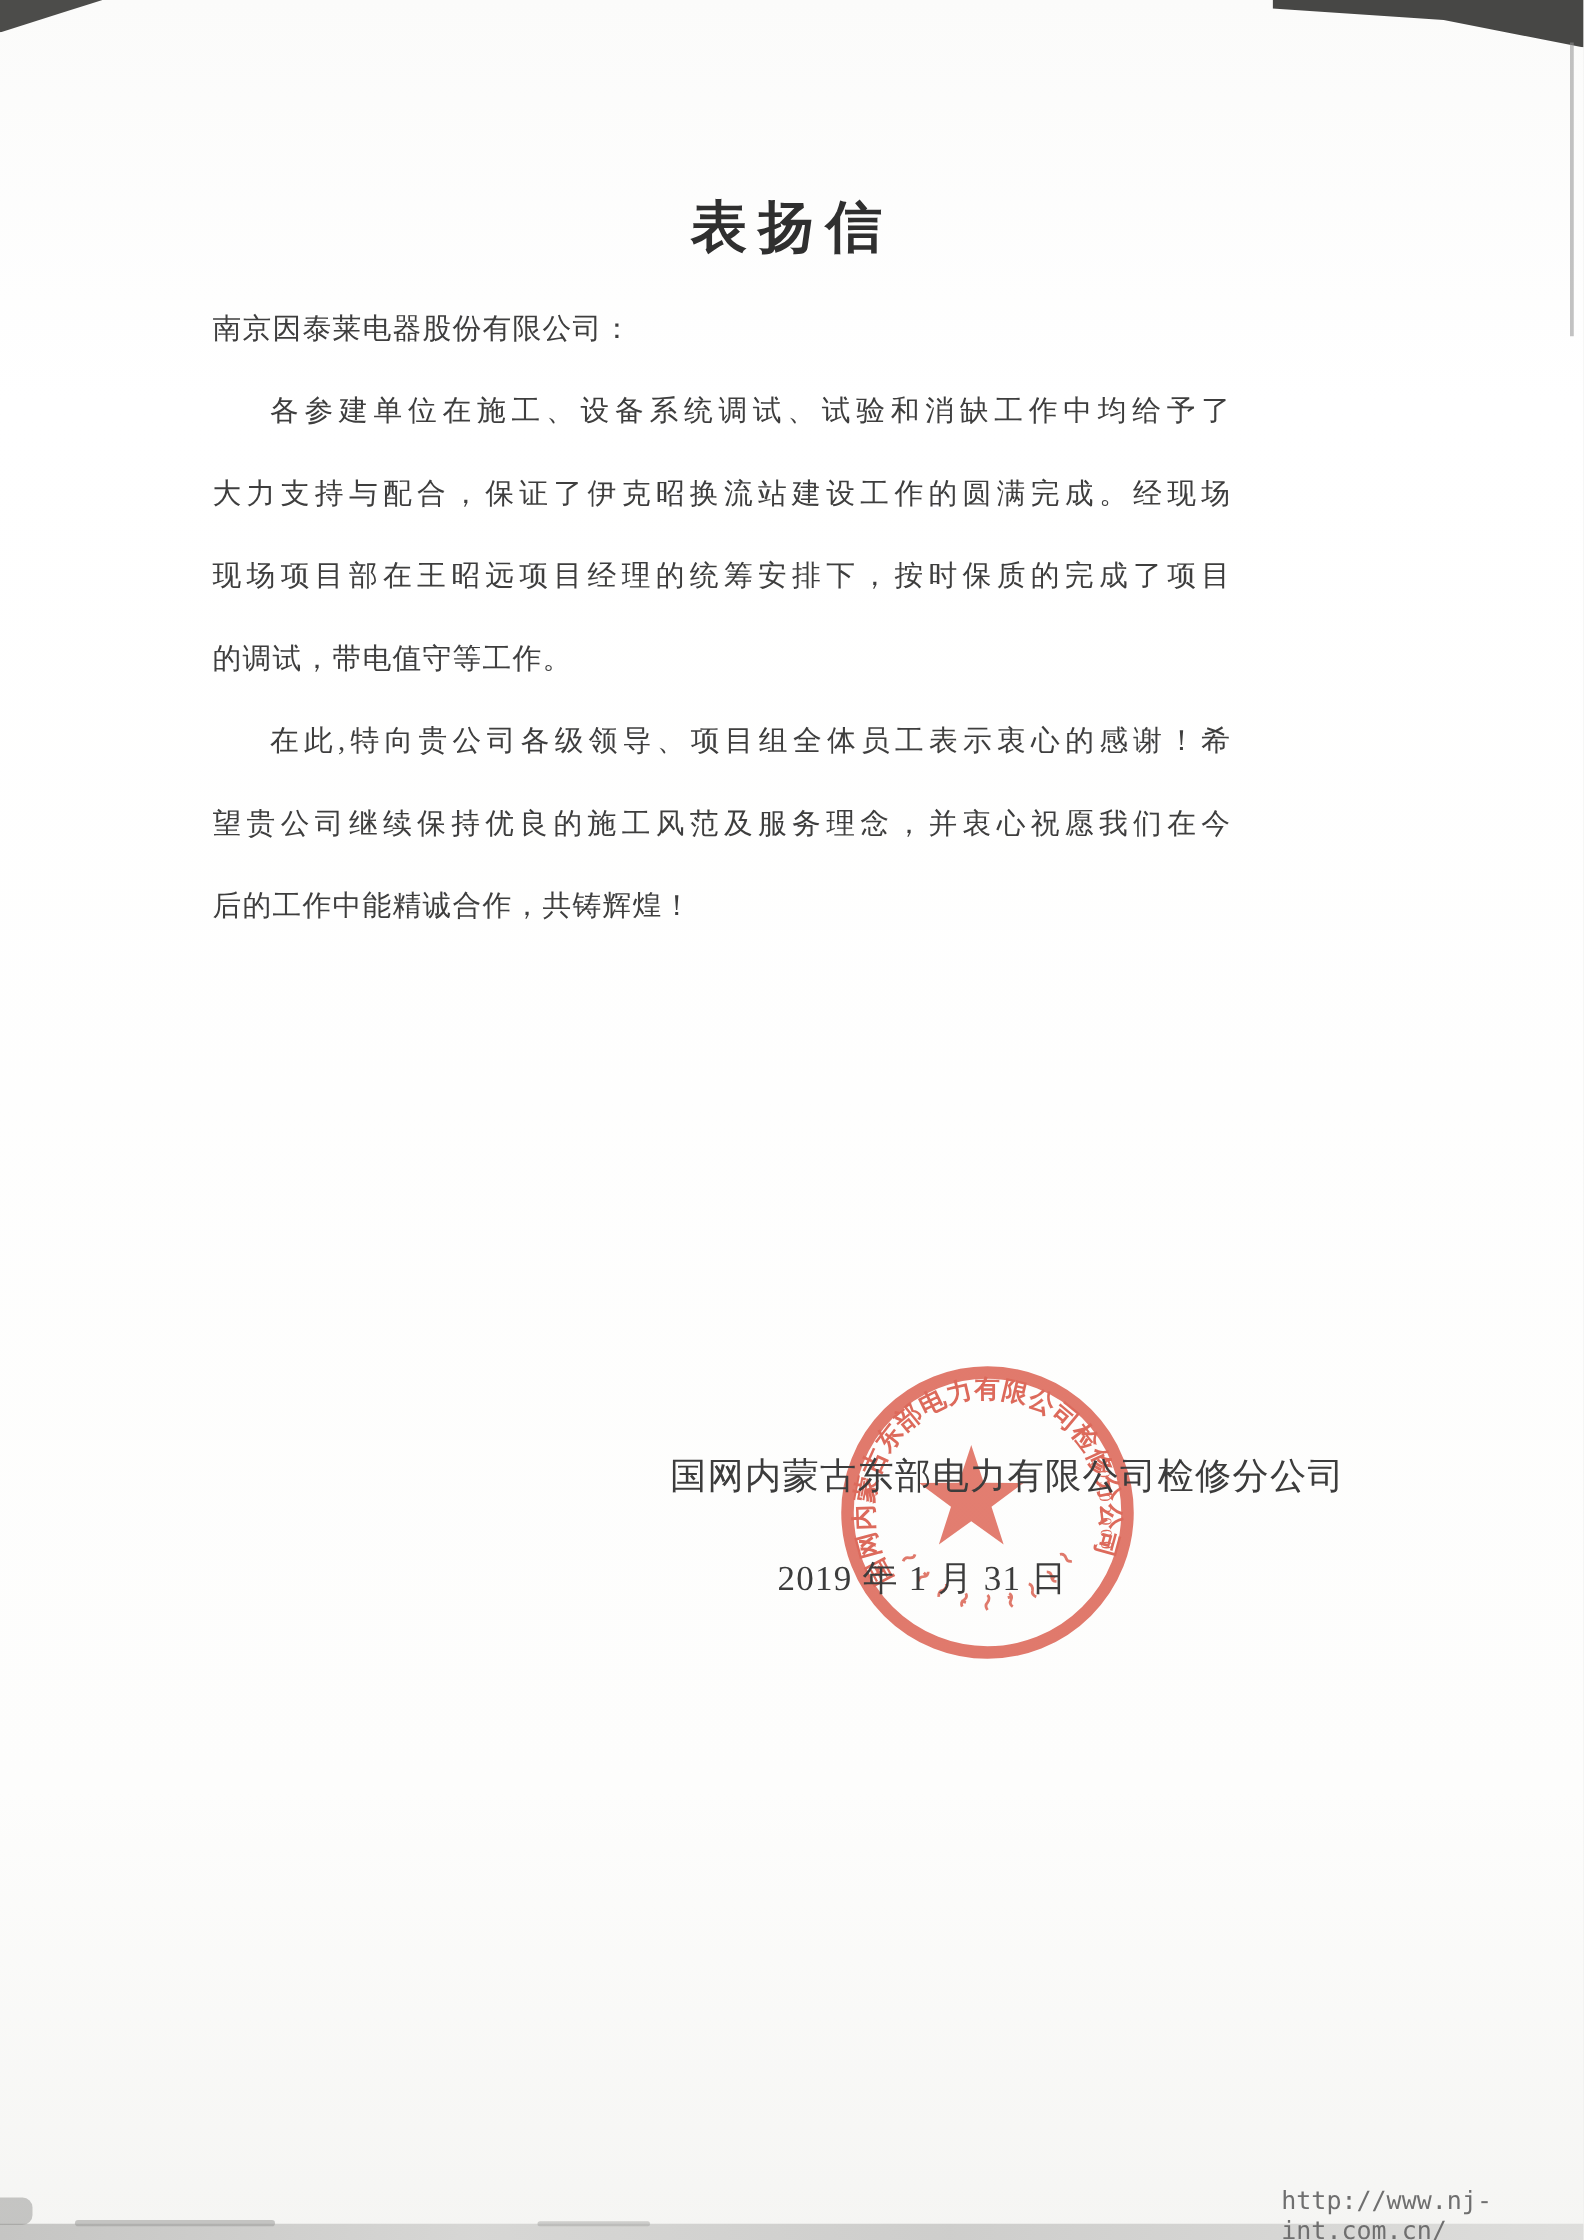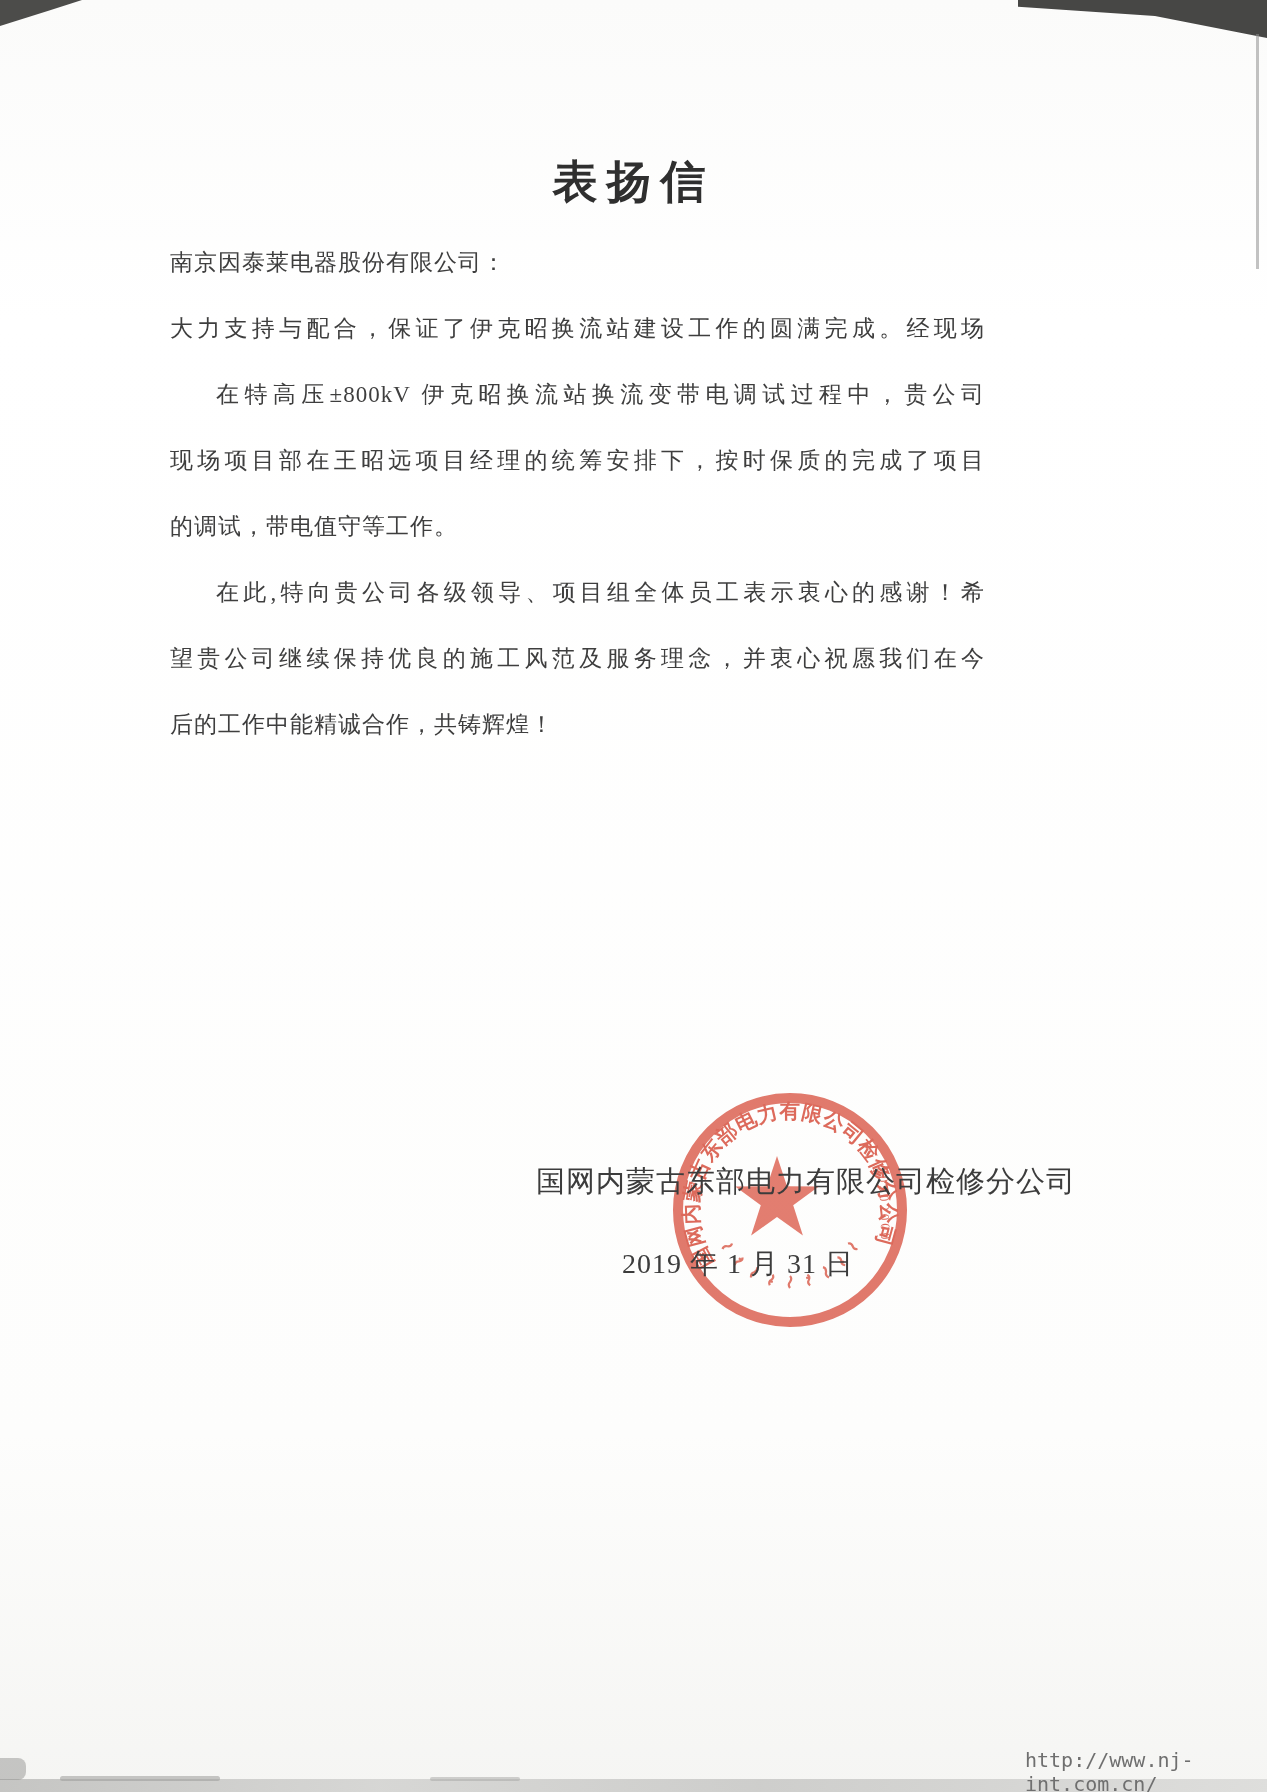--- a/index.html
+++ b/index.html
@@ -69,23 +69,23 @@
   <div class="art art-bottom"></div>
   <div class="art art-smudge1"></div>
   <div class="art art-smudge2"></div>
   <div class="art art-blob"></div>
 
   <h1 class="title">表扬信</h1>
 
   <div class="body-block">
     <div class="line short">南京因泰莱电器股份有限公司：</div>
 
+    <div class="line indent full">各参建单位在施工、设备系统调试、试验和消缺工作中均给予了</div>
     <div class="line full">大力支持与配合，保证了伊克昭换流站建设工作的圆满完成。经现场</div>
 
-    <div class="line indent full">在特高压±800kV 伊克昭换流站换流变带电调试过程中，贵公司</div>
     <div class="line full">现场项目部在王昭远项目经理的统筹安排下，按时保质的完成了项目</div>
     <div class="line short">的调试，带电值守等工作。</div>
 
     <div class="line indent full">在此,特向贵公司各级领导、项目组全体员工表示衷心的感谢！希</div>
     <div class="line full">望贵公司继续保持优良的施工风范及服务理念，并衷心祝愿我们在今</div>
     <div class="line short">后的工作中能精诚合作，共铸辉煌！</div>
   </div>
 
   <svg class="stamp" viewBox="0 0 260 260" xmlns="http://www.w3.org/2000/svg">
 

